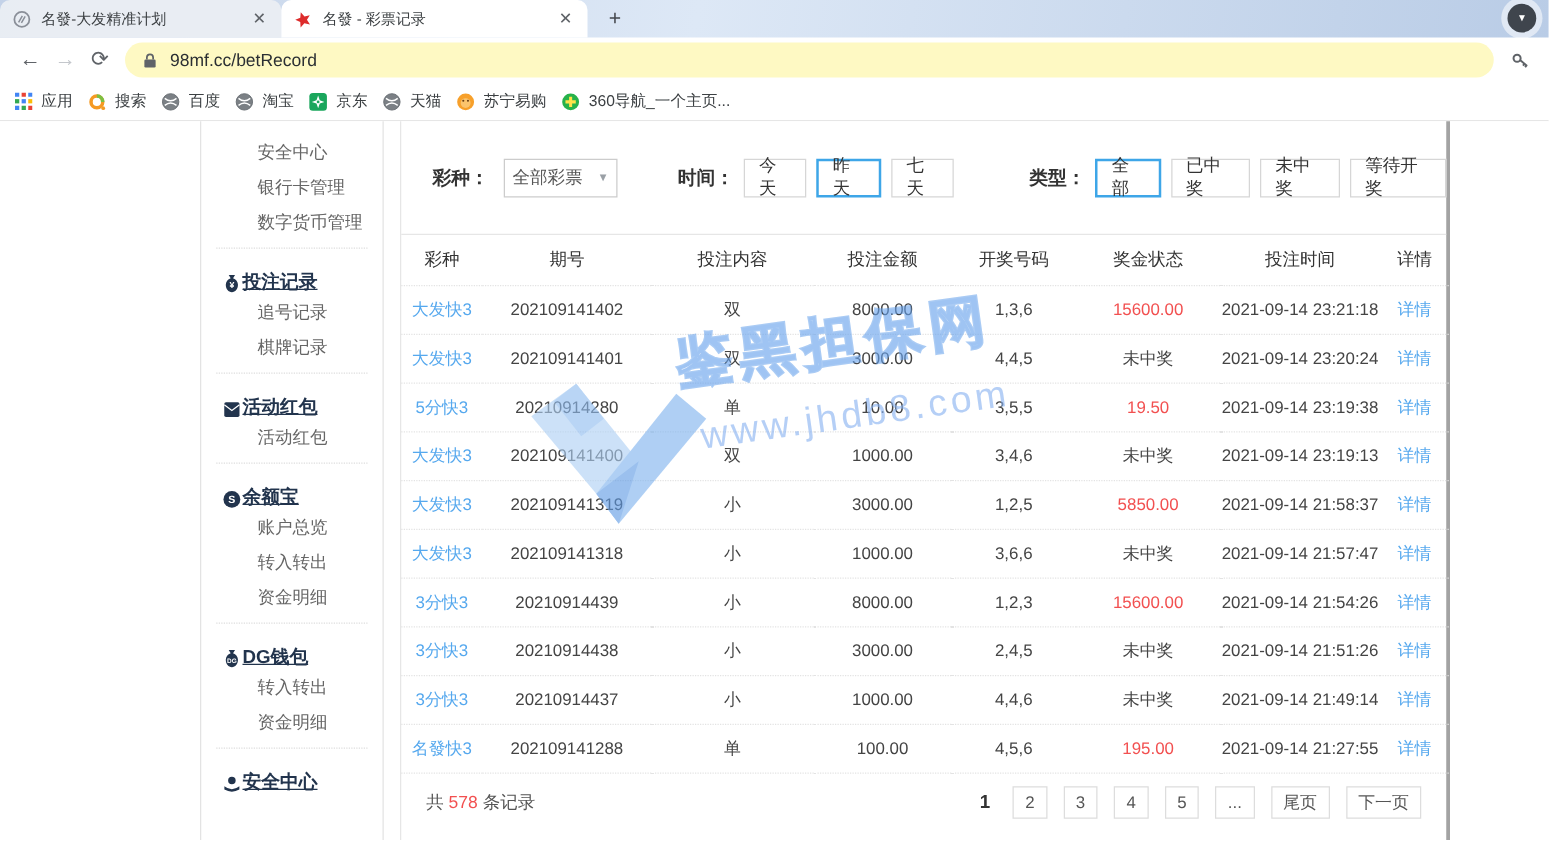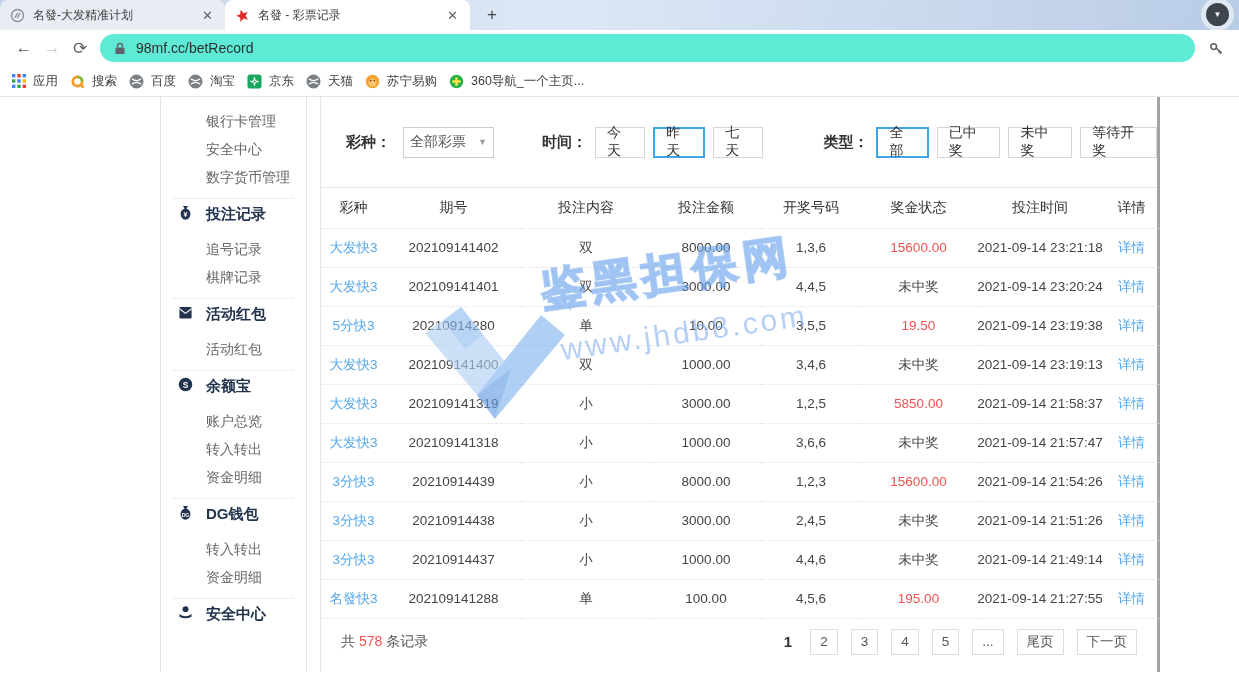--- a/index.html
+++ b/index.html
@@ -19,38 +19,38 @@
     display:flex; align-items:center; justify-content:center; color:#44474d; font-size:17px; }
   .profile-btn { position:absolute; right:10px; top:3px; width:23px; height:23px; border-radius:50%;
     background:#3f454d; color:#fff; display:flex; align-items:center; justify-content:center;
     font-size:8px; box-shadow:0 0 0 5px rgba(255,255,255,0.55); }
   .icon { display:inline-flex; align-items:center; justify-content:center; }
   .icon svg { display:block; }
 
   .toolbar { height:36px; background:#fff; display:flex; align-items:center; padding:0 10px; }
   .nav-btn { width:28px; text-align:center; font-size:17px; color:#5f6368; }
   .nav-btn.disabled { color:#c4c7cc; }
-  .omnibox { flex:1; height:28px; background:#5eead4; border-radius:14px; display:flex;
+  .omnibox { flex:1; height:28px; background:#fef9c3; border-radius:14px; display:flex;
     align-items:center; padding:0 14px; gap:10px; margin:0 8px 0 6px; }
   .omnibox .url { font-size:14px; color:#2b2f33; }
   .key-btn { width:26px; text-align:center; }
 
   .bookmarks { height:31px; background:#fff; border-bottom:1px solid #e6e6e6;
     display:flex; align-items:center; padding:0 12px; gap:12px; }
   .bm-item { display:flex; align-items:center; gap:7px; font-size:12.5px; color:#3c4043; white-space:nowrap; }
 
   
   .page { position:relative; height:575px; background:#fff; }
 
   .sidebar { position:absolute; left:160px; top:0; width:147px; height:100%;
     border-left:1px solid #e3e3e3; border-right:1px solid #e3e3e3; padding-top:2px; overflow:hidden; }
   .side-item { height:28px; line-height:28px; padding-left:45px; font-size:14px; color:#666; }
   .side-divider { border-top:1px dotted #ddd; margin:7px 12px 6px; }
-  .side-header { height:30px; display:flex; align-items:flex-start; gap:13px; padding-left:17px;
-    font-size:15px; font-weight:bold; color:#22344d; }
+  .side-header { height:30px; display:flex; align-items:flex-end; gap:1px; padding-left:17px;
+    font-size:15px; font-weight:bold; color:#22344d;text-decoration:underline; }
   .side-group .side-item:first-of-type { margin-top:8px; }
 
   .main { position:absolute; left:320px; top:0; width:840px; height:100%;
     border-left:1px solid #e6e6e6; border-right:3px solid #a3a3a3; }
 
   .filters { height:91px; border-bottom:1px solid #e6e6e6; display:flex; align-items:center;
     padding:0 0 0 25px; font-size:15px; color:#333; }
   .filter-label { font-weight:bold; white-space:nowrap; }
   .lbl-time { margin-left:48px; }
   .lbl-type { margin-left:60px; }
@@ -223,22 +223,22 @@
           <path d="M8 3.6 V12.4 M3.6 8 H12.4" stroke="#ffe24a" stroke-width="2.6"></path>
         </svg>
       </span>
       <span>360导航_一个主页...</span>
     </span>
   </div>
 
 <div class="page">
   <div class="sidebar" id="sidebar">
       <div class="side-group">
+        <div class="side-item">安全中心</div>
         <div class="side-item">银行卡管理</div>
-        <div class="side-item">安全中心</div>
         <div class="side-item">数字货币管理</div>
       </div>
       <div class="side-divider"></div>
       <div class="side-group">
         <div class="side-header">
           <span class="icon">
             <svg width="15" height="16" viewBox="0 0 16 17">
               <path d="M5.3 1 h5.4 l-1.7 2.8 c2.5 1 4.2 3.1 4.2 5.6 0 3.5-2.3 6.3-5.2 6.3 s-5.2-2.8-5.2-6.3 c0-2.5 1.7-4.6 4.2-5.6 Z" fill="#22344d"></path>
               <text x="8" y="12.5" font-size="7.5" fill="#fff" text-anchor="middle" font-weight="bold">¥</text>
             </svg>

